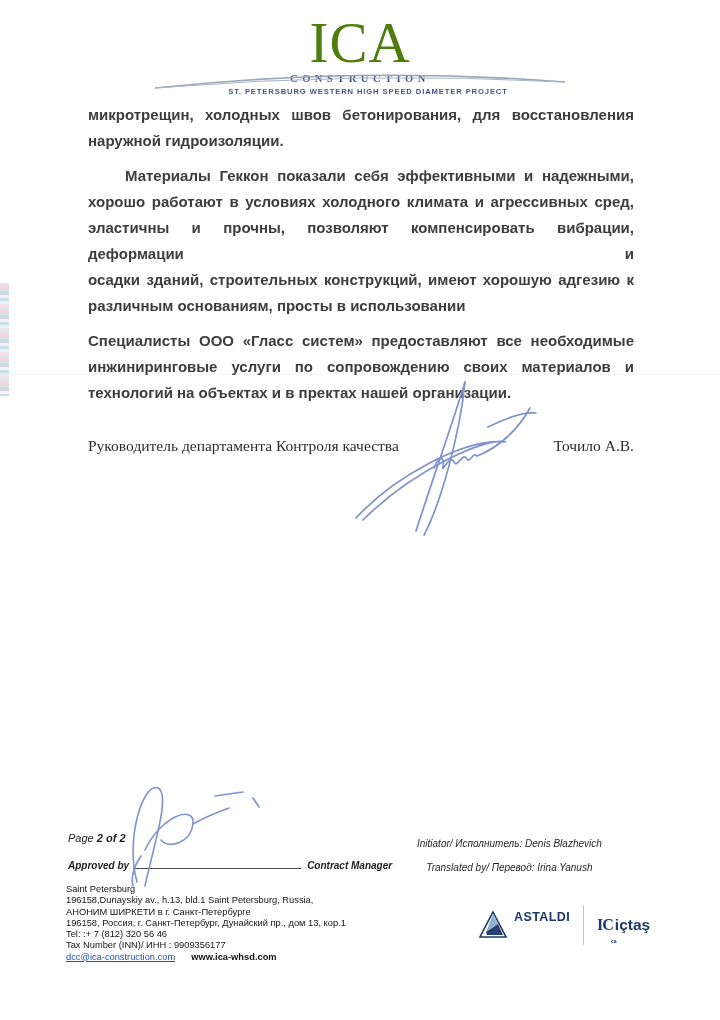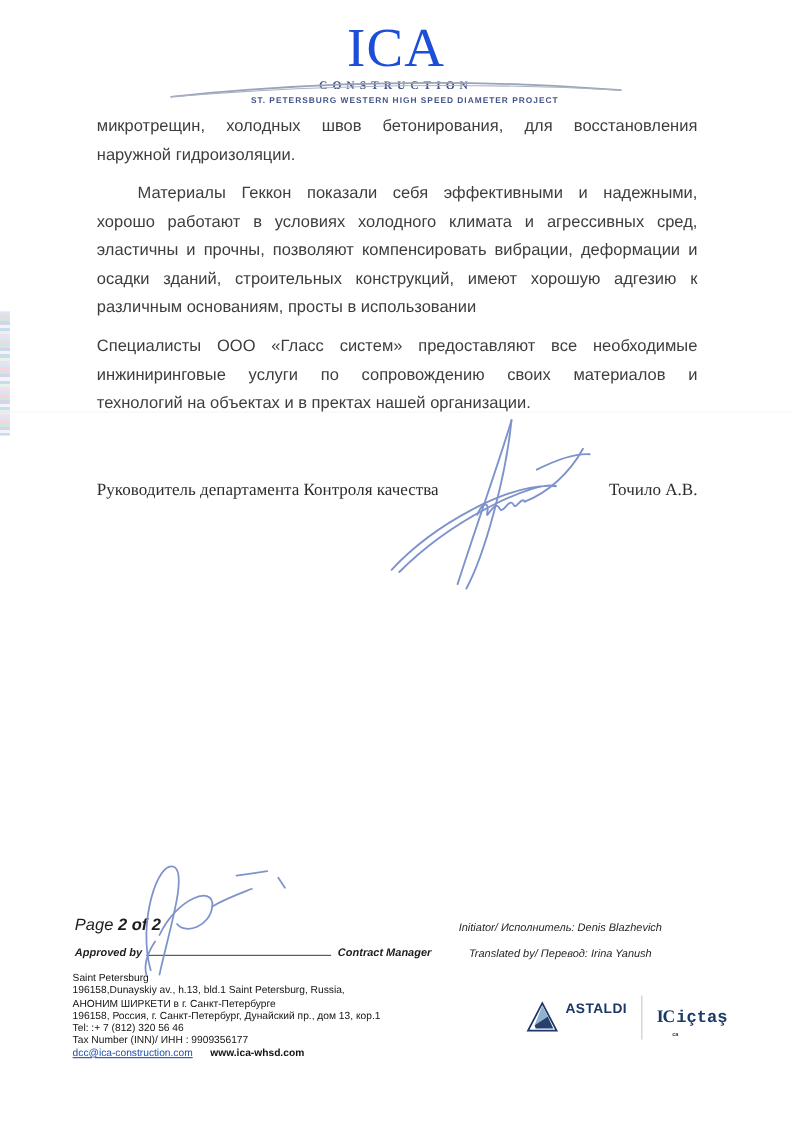--- a/index.html
+++ b/index.html
@@ -3,22 +3,22 @@
 <meta charset="utf-8">
 <style>
   html,body{margin:0;padding:0;background:#ffffff;}
   .page{
     position:relative;width:720px;height:1020px;background:#ffffff;overflow:hidden;
     font-family:"Liberation Sans",sans-serif;color:#3a3a3a;
   }
   
   .logo-block{position:absolute;top:14px;left:0;width:720px;text-align:center;}
   .logo-name{
-    font-family:"Liberation Serif",serif;font-size:50px;line-height:58px;
-    color:#1d4ed8;letter-spacing:1px;font-weight:500;
+    font-family:"Liberation Serif",serif;font-size:57px;line-height:58px;
+    color:#4d7c0f;letter-spacing:1px;font-weight:500;
   }
   .logo-arcs{position:absolute;top:50px;left:150px;pointer-events:none;}
   .logo-sub{
     font-family:"Liberation Serif",serif;font-size:10.5px;letter-spacing:4.5px;
     color:#3f4f7e;font-weight:700;margin-top:1px;
   }
   .logo-tag{
     font-size:7.6px;letter-spacing:0.9px;color:#44548a;font-weight:600;margin-top:3px;margin-left:16px;
   }
   
@@ -26,51 +26,51 @@
     position:absolute;left:0;top:283px;width:9px;height:113px;opacity:.85;
     background:repeating-linear-gradient(180deg,
       rgba(178,200,222,.55) 0 3px, rgba(224,158,182,.5) 3px 6px,
       rgba(158,202,190,.55) 6px 9px, rgba(148,158,202,.5) 9px 12px,
       rgba(232,222,240,.45) 12px 15px, rgba(138,182,212,.55) 15px 18px,
       rgba(198,226,214,.5) 18px 21px, rgba(210,176,206,.45) 21px 24px);
   }
   .scan-line{position:absolute;left:0;top:374px;width:720px;height:1px;background:rgba(120,130,150,.07);}
   
   .body-text{position:absolute;top:102px;left:88px;width:546px;font-size:15px;line-height:26px;color:#3d3d3d;}
-  .para{margin:0 0 9px 0;}
+  .para{margin:0 0 9px 0;font-weight:bold;}
   .line{text-align:justify;text-align-last:justify;}
   .line.last{text-align-last:left;}
   .line.indent{padding-left:37px;}
   
   .sign-row{
     position:absolute;top:437px;left:88px;width:546px;display:flex;
     justify-content:space-between;font-family:"Liberation Serif",serif;
     font-size:15.5px;color:#2c2c2c;
   }
   .sig-big{position:absolute;left:338px;top:378px;pointer-events:none;}
   .sig-small{position:absolute;left:103px;top:770px;pointer-events:none;}
   
-  .page-line{position:absolute;left:68px;top:832px;font-size:15px;font-style:italic;color:#1d1d1d;}
+  .page-line{position:absolute;left:68px;top:832px;font-size:11px;font-style:italic;color:#1d1d1d;}
   .page-line .bold{font-weight:700;}
   .approved-line{position:absolute;left:68px;top:858px;font-size:10px;font-style:italic;font-weight:700;color:#1d1d1d;}
   .approve-underline{display:inline-block;width:168px;border-bottom:1.2px solid #4a4a4a;height:10px;margin:0 6px 0 4px;}
   .address-block{position:absolute;left:66px;top:884px;font-size:9.3px;line-height:11.3px;color:#141414;}
   .address-block .email{color:#1d52b4;text-decoration:underline;}
   .address-block .web{font-weight:700;color:#111;margin-left:16px;}
   .footer-right{position:absolute;left:417px;top:838px;font-size:10px;font-style:italic;color:#1f1f1f;}
   .footer-right .row{margin-bottom:13px;text-align:center;}
   
   .logos-row{position:absolute;left:478px;top:901px;height:48px;display:flex;align-items:center;gap:13px;}
   .astaldi{display:flex;align-items:flex-start;gap:6px;}
   .astaldi-text{font-size:12.5px;font-weight:700;color:#1d3866;letter-spacing:.4px;}
   .logo-divider{width:1px;height:40px;background:#bfc7d0;}
   .ictas{display:flex;align-items:baseline;position:relative;}
   .ic-mark{font-family:"Liberation Serif",serif;font-size:16px;font-weight:700;color:#1c3a66;letter-spacing:-1px;}
   .ic-sub{position:absolute;left:14px;top:22px;font-size:5px;color:#1c3a66;font-weight:700;}
-  .ictas-text{font-size:15.5px;font-weight:600;color:#1c3a66;margin-left:2px;font-family:Liberation Mono, monospace;}
+  .ictas-text{font-size:15.5px;font-weight:600;color:#1c3a66;margin-left:2px;}
 </style>
 </head>
 <body>
 
 <div class="page">
 
   <div class="logo-block">
     <div class="logo-name">ICA</div>
     <svg class="logo-arcs" width="420" height="30" viewBox="0 0 420 30">
       <path d="M5,24 Q210,2 415,18" fill="none" stroke="#9aa3b8" stroke-width="1.6"></path>

